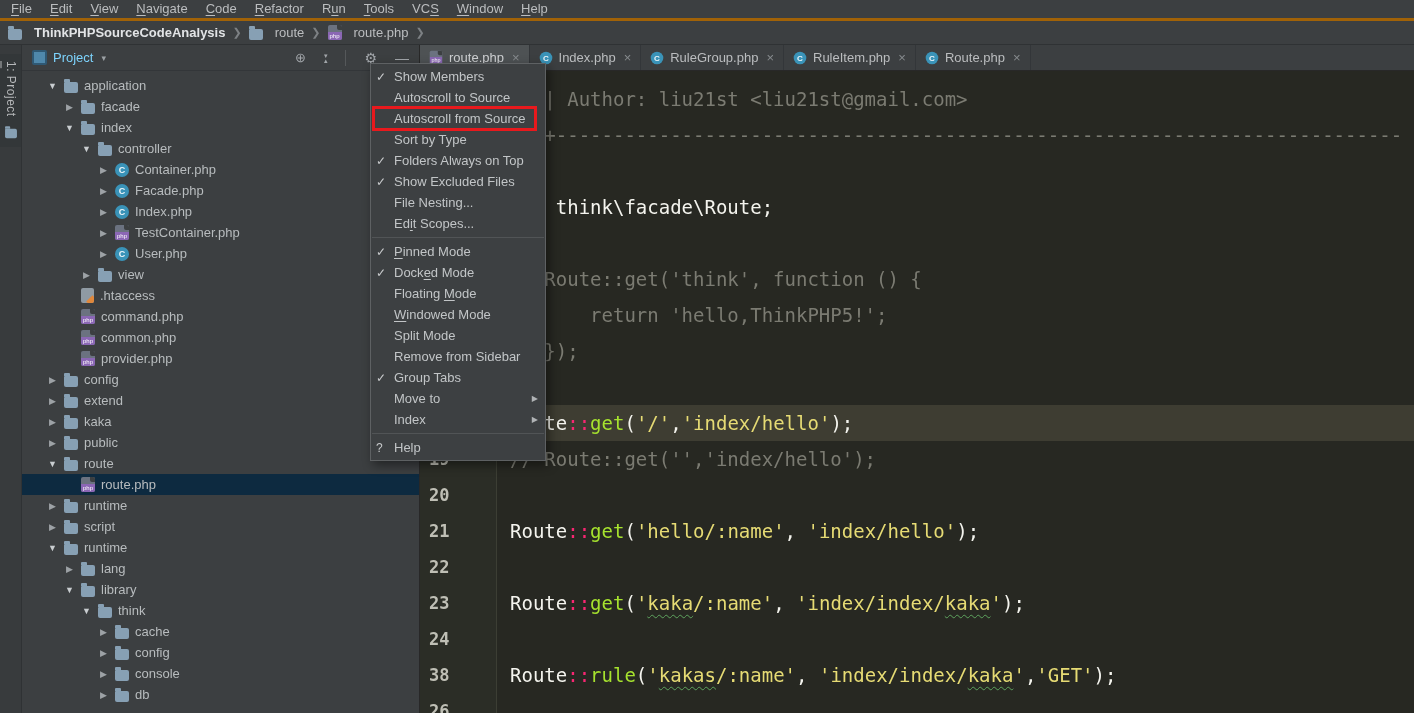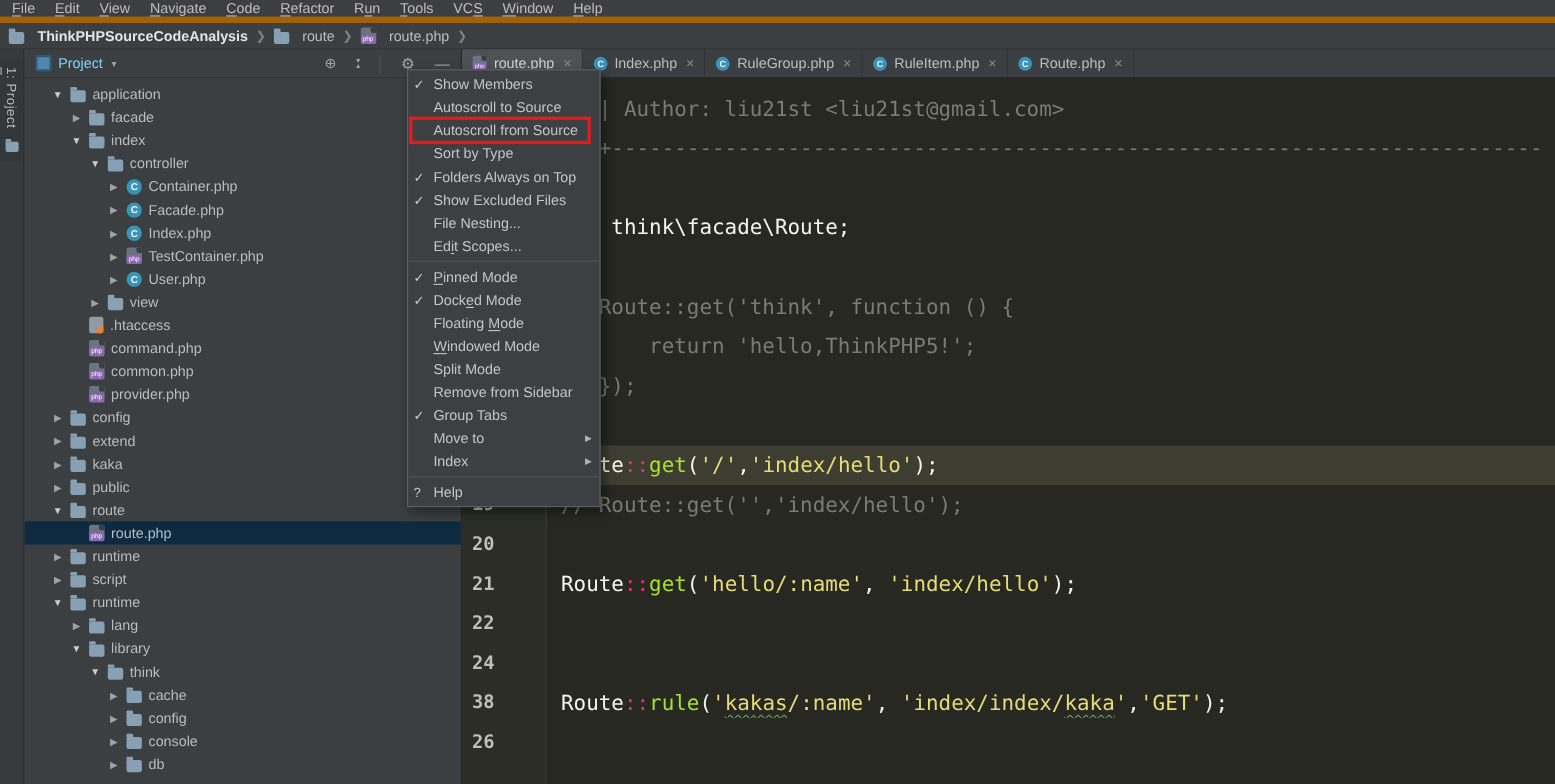--- a/index.html
+++ b/index.html
@@ -2,21 +2,21 @@
 <html><head>
 <meta charset="utf-8">
 <style>
   * { box-sizing: border-box; margin: 0; padding: 0; }
   html,body { width:1414px; height:713px; overflow:hidden; background:#2b2b2b;
     font-family:"Liberation Sans", sans-serif; }
   .app { position:relative; width:1414px; height:713px; background:#3c3f41; }
   u { text-decoration-thickness:1px; text-underline-offset:2px; }
 
   
-  .menubar { height:21px; background:#3c3f41; border-bottom:6px solid #a16207;
+  .menubar { height:21px; background:#3c3f41; border-bottom:3px solid #a16207;
     display:flex; align-items:center; padding-left:2px; }
   .mb-item { color:#bbbdbf; font-size:13px; padding:0 9px; line-height:20px; cursor:default; }
 
   
   .breadcrumb { height:24px; background:#3c3f41; border-bottom:1px solid #2f3234;
     display:flex; align-items:center; padding-left:8px; }
   .bc-item { display:flex; align-items:center; gap:12px; color:#bbbdbf; font-size:13px; }
   .bc-label.bold { font-weight:bold; color:#e2e4e6; }
   .bc-sep { color:#7d8184; font-size:11px; margin:0 7px; }
 
@@ -408,20 +408,24 @@
             </div>
             <div class="line">
               <span class="gut">21</span>
               <span class="code"><span class="tk-p">Route</span><span class="tk-o">::</span><span class="tk-f">get</span><span class="tk-p">(</span><span class="tk-s">'hello/:name'</span><span class="tk-p">, </span><span class="tk-s">'index/hello'</span><span class="tk-p">);</span></span>
             </div>
             <div class="line">
               <span class="gut">22</span>
               <span class="code"></span>
             </div>
             <div class="line">
+              <span class="gut">23</span>
+              <span class="code"><span class="tk-p">Route</span><span class="tk-o">::</span><span class="tk-f">get</span><span class="tk-p">(</span><span class="tk-s">'</span><span class="tk-sq">kaka</span><span class="tk-s">/:name'</span><span class="tk-p">, </span><span class="tk-s">'index/index/</span><span class="tk-sq">kaka</span><span class="tk-s">'</span><span class="tk-p">);</span></span>
+            </div>
+            <div class="line">
               <span class="gut">24</span>
               <span class="code"></span>
             </div>
             <div class="line">
               <span class="gut">38</span>
               <span class="code"><span class="tk-p">Route</span><span class="tk-o">::</span><span class="tk-f">rule</span><span class="tk-p">(</span><span class="tk-s">'</span><span class="tk-sq">kakas</span><span class="tk-s">/:name'</span><span class="tk-p">, </span><span class="tk-s">'index/index/</span><span class="tk-sq">kaka</span><span class="tk-s">'</span><span class="tk-p">,</span><span class="tk-s">'GET'</span><span class="tk-p">);</span></span>
             </div>
             <div class="line">
               <span class="gut">26</span>
               <span class="code"></span>

